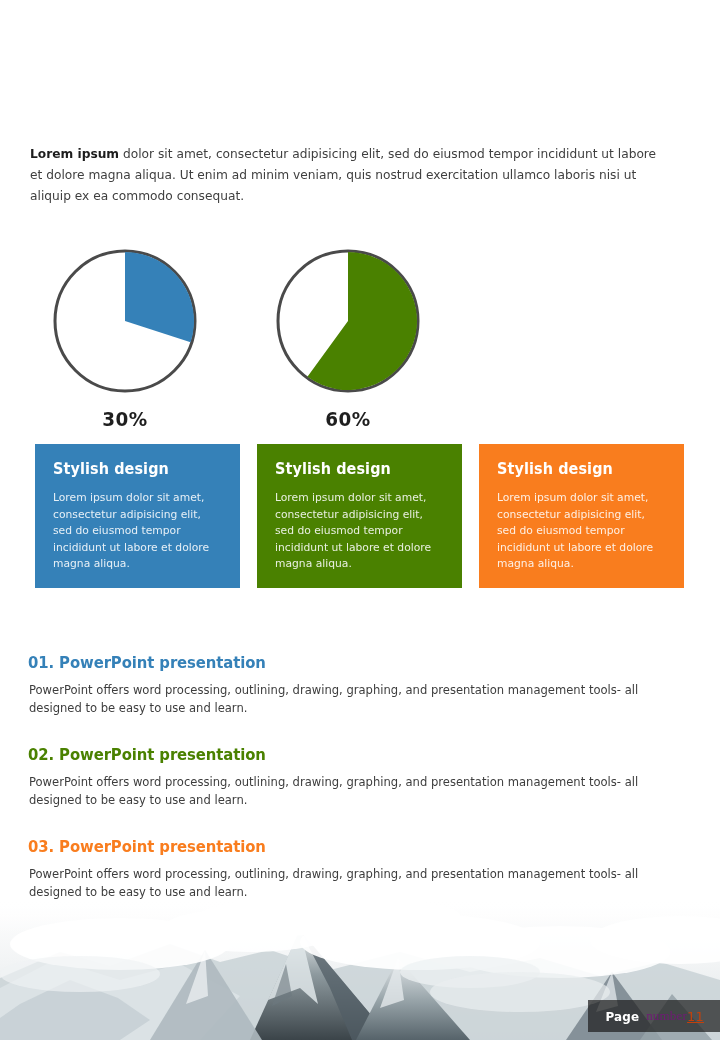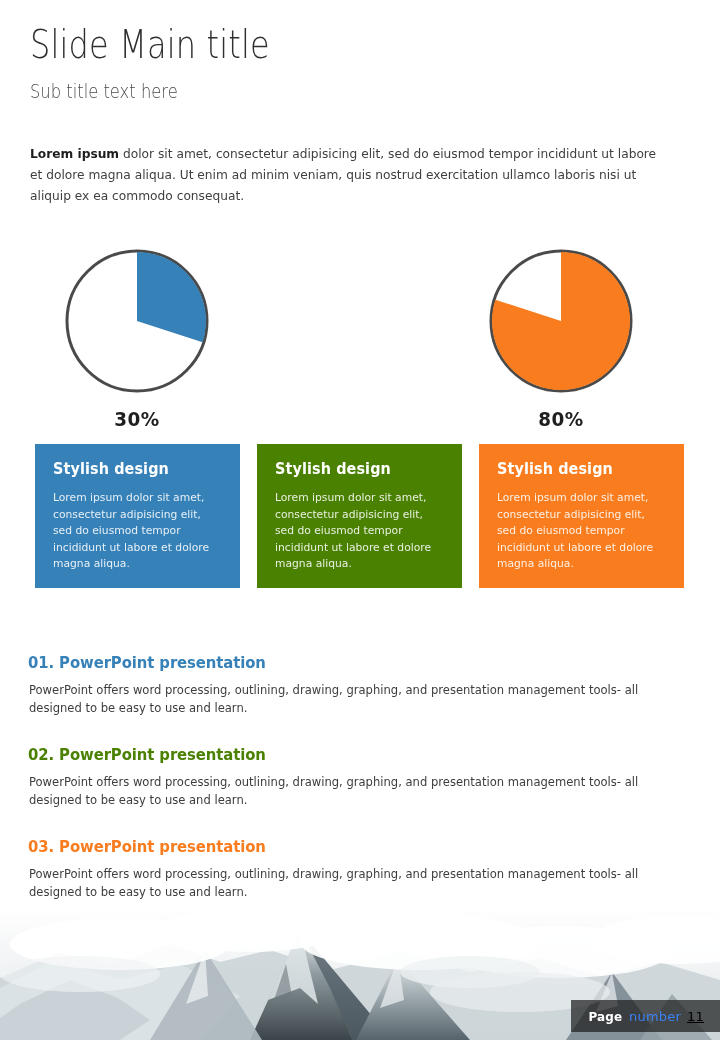--- a/index.html
+++ b/index.html
@@ -77,21 +77,21 @@
     top: 248px;
     width: 660px;
     height: 180px;
   }
   .chart-col {
     position: absolute;
     top: 0;
     width: 186px;
     text-align: center;
   }
-  .chart-col.c0 { left: 14px; text-align: center; }
+  .chart-col.c0 { left: 2px; text-align: center; }
   .chart-col.c1 { left: 225px; }
   .chart-col.c2 { left: 438px; }
 
   .pie-wrap {
     width: 146px;
     height: 146px;
     margin: 0 auto;
     position: relative;
   }
   .pie-label {
@@ -188,59 +188,55 @@
     color: #ffffff;
     font-size: 13px;
     letter-spacing: 0.2px;
     white-space: nowrap;
   }
   .page-badge .strong {
     font-weight: 700;
     margin-right: 5px;
     transform: scaleX(0.92);
   }
-  .page-badge .light { font-weight: 400; color: #3b82f6; }
-  .page-badge .num { font-weight: 400; margin-left: 6px; color: #000000; text-decoration: underline; }
+  .page-badge .light { font-weight: 400; color: #701a75; font-family: Liberation Serif, serif; }
+  .page-badge .num { font-weight: 400; color: #c2410c; text-decoration: underline; }
 </style>
 </head>
 <body>
 
 <div class="slide">
 
-  <div class="header">
-    <div class="main-title">Slide Main title</div>
-    <div class="sub-title">Sub title text here</div>
-  </div>
 
   <div class="intro">
     <b>Lorem ipsum</b><span> dolor sit amet, consectetur adipisicing elit, sed do eiusmod tempor incididunt ut labore et dolore magna aliqua. Ut enim ad minim veniam, quis nostrud exercitation ullamco laboris nisi ut aliquip ex ea commodo consequat.</span>
   </div>
 
   <div class="charts">
 
     <div class="chart-col c0">
       <div class="pie-wrap">
         <svg width="146" height="146" viewBox="0 0 146 146">
           <circle cx="73" cy="73" r="70" fill="#ffffff" stroke="#4a4a4a" stroke-width="3"></circle>
           <path id="slice0" fill="#3581b8" d="M73,73 L73.00,4.00 A69,69 0 0 1 138.62,94.32 Z"></path>
         </svg>
       </div>
       <div class="pie-label">30%</div>
     </div>
 
-
-    <div class="chart-col c2">
+    <div class="chart-col c1">
       <div class="pie-wrap">
         <svg width="146" height="146" viewBox="0 0 146 146">
           <circle cx="73" cy="73" r="70" fill="#ffffff" stroke="#4a4a4a" stroke-width="3"></circle>
-          <path id="slice2" fill="#f97d1e" d="M73,73 L73.00,4.00 A69,69 0 1 1 7.38,51.68 Z"></path>
+          <path id="slice1" fill="#4a8100" d="M73,73 L73.00,4.00 A69,69 0 1 1 32.44,128.82 Z"></path>
         </svg>
       </div>
-      <div class="pie-label">80%</div>
-    </div>
+      <div class="pie-label">60%</div>
+    </div>
+
 
   </div>
 
   <div class="cards">
     <div class="card k0" id="card0" style="background: rgb(53, 129, 184);">
       <div class="card-title">Stylish design</div>
       <div class="card-body">Lorem ipsum dolor sit amet, consectetur adipisicing elit, sed do eiusmod tempor incididunt ut labore et dolore magna aliqua.</div>
     </div>
     <div class="card k1" id="card1" style="background: rgb(74, 129, 0);">
       <div class="card-title">Stylish design</div>

